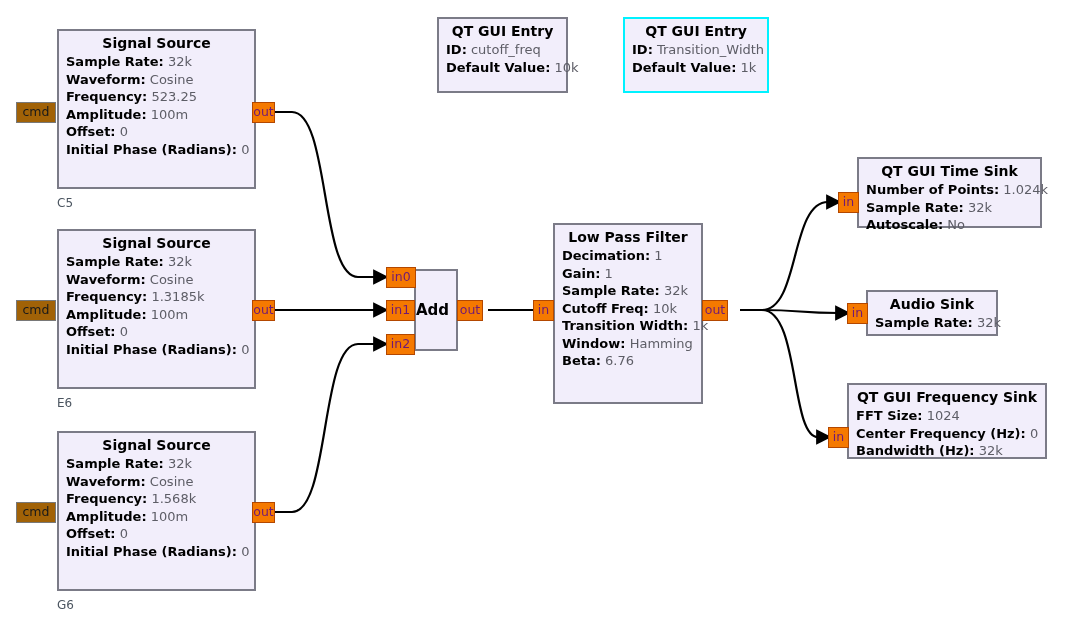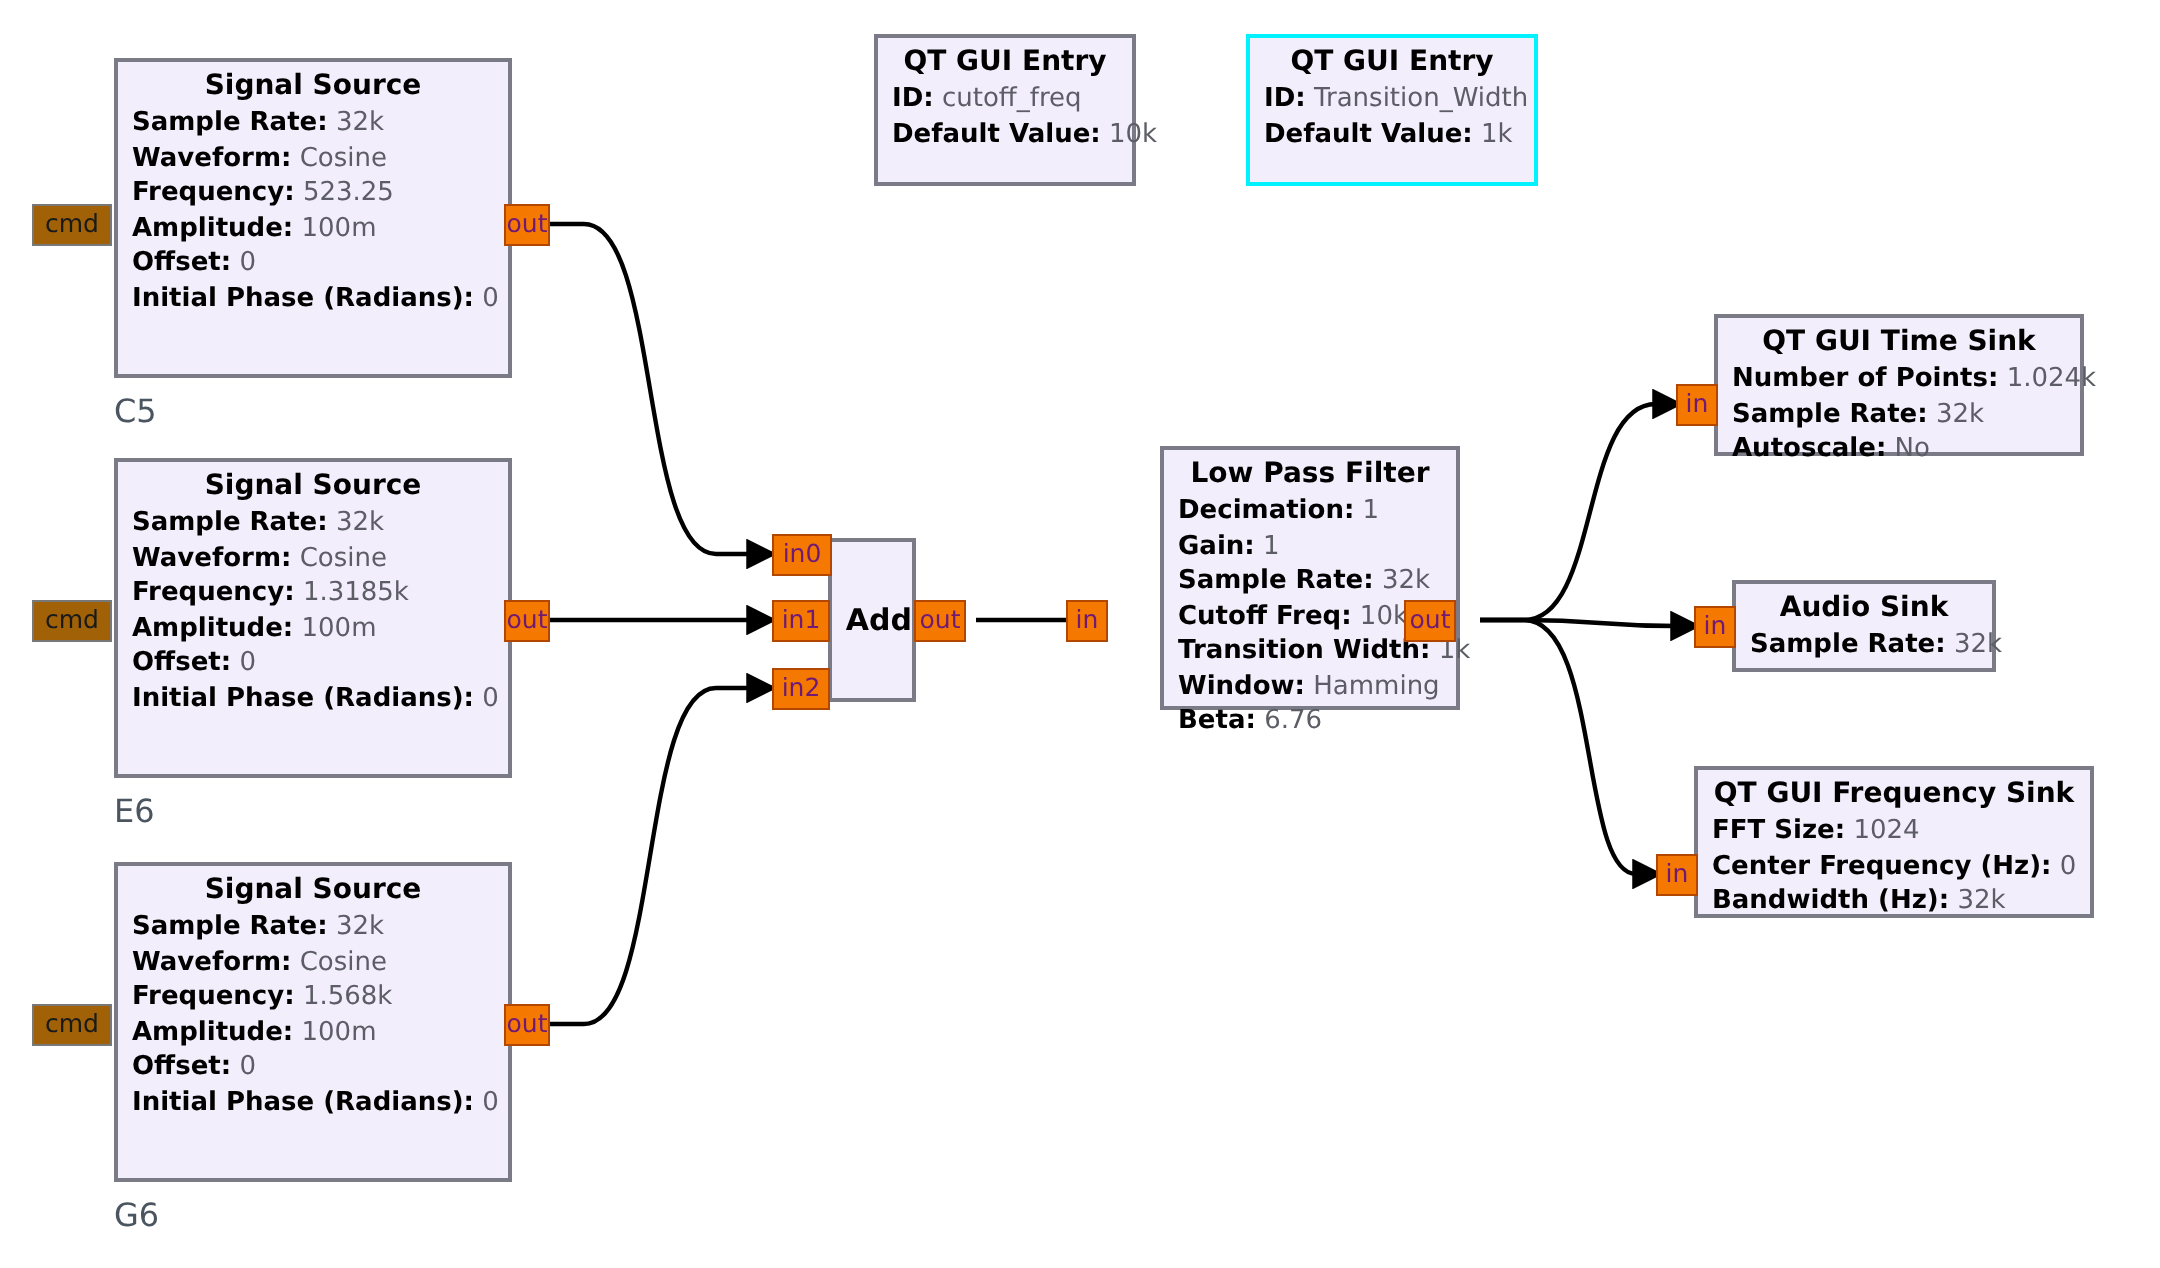--- a/index.html
+++ b/index.html
@@ -52,21 +52,21 @@
   }
   .param .k {
     font-weight: bold;
     color: #000000;
   }
   
   .block.compact {
     padding: 0;
     display: flex;
     align-items: center;
-    justify-content: flex-end;
+    justify-content: flex-start;
   }
   .block.compact .block-title {
     margin: 0;
     font-size: 15px;
   }
   
   .port {
     position: absolute;
     box-sizing: border-box;
     background: #f57900;
@@ -83,21 +83,21 @@
     padding: 0 2px;
   }
   .port.msg {
     background: #a16207;
     border: 1px solid #787878;
     color: #1a1a1a;
   }
   
   .block-id {
     position: absolute;
-    font-size: 16px;
+    font-size: 12px;
     color: #4b5560;
     font-family: "DejaVu Sans", "Liberation Sans", sans-serif;
     white-space: nowrap;
     z-index: 4;
   }
 </style>
 </head>
 <body>
 
 <div id="canvas">
@@ -244,21 +244,21 @@
   </div>
 
   <div class="block compact" style="left:414px; top:269px; width:44px; height:82px;">
     <div class="block-title">Add</div>
   </div>
   <div class="port" style="left:386px; top:267px; width:30px;">in0</div>
   <div class="port" style="left:386px; top:300px; width:29px;">in1</div>
   <div class="port" style="left:386px; top:334px; width:29px;">in2</div>
   <div class="port" style="left:457px; top:300px; width:26px;">out</div>
 
-  <div class="block" style="left:580px; top:223px; width:150px; height:132px;">
+  <div class="block" style="left:553px; top:223px; width:150px; height:181px;">
     <div class="block-title">Low Pass Filter</div>
     <div class="param">
       <span class="k">Decimation:</span>
       <span>1</span>
     </div>
     <div class="param">
       <span class="k">Gain:</span>
       <span>1</span>
     </div>
     <div class="param">

